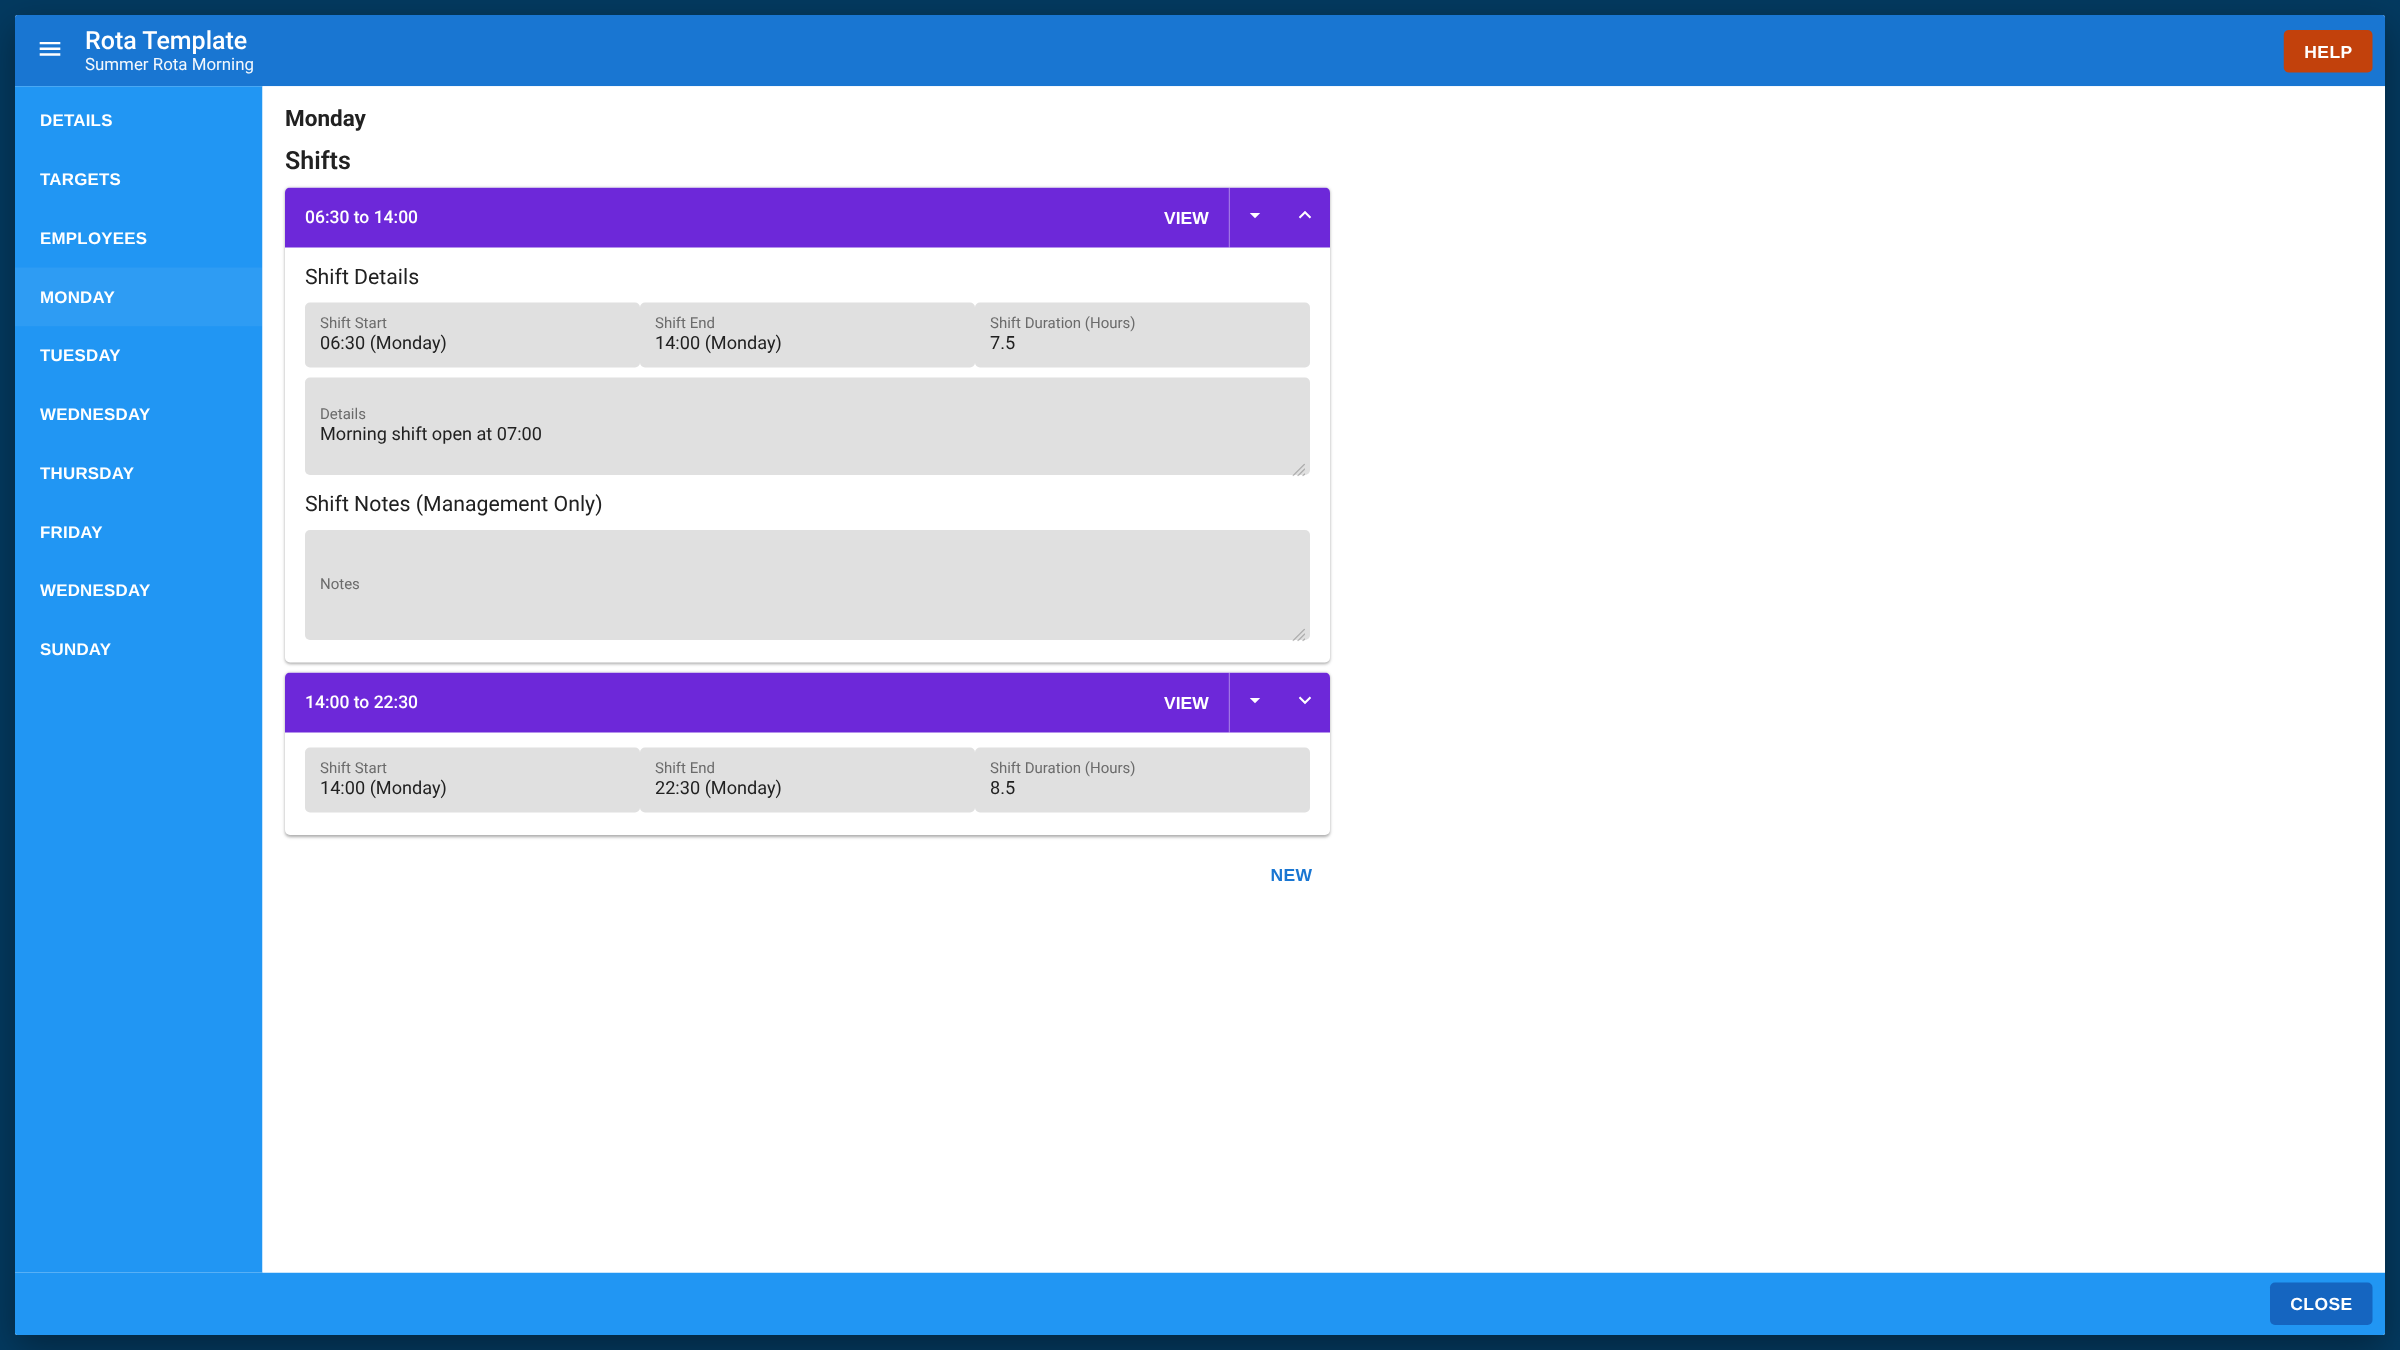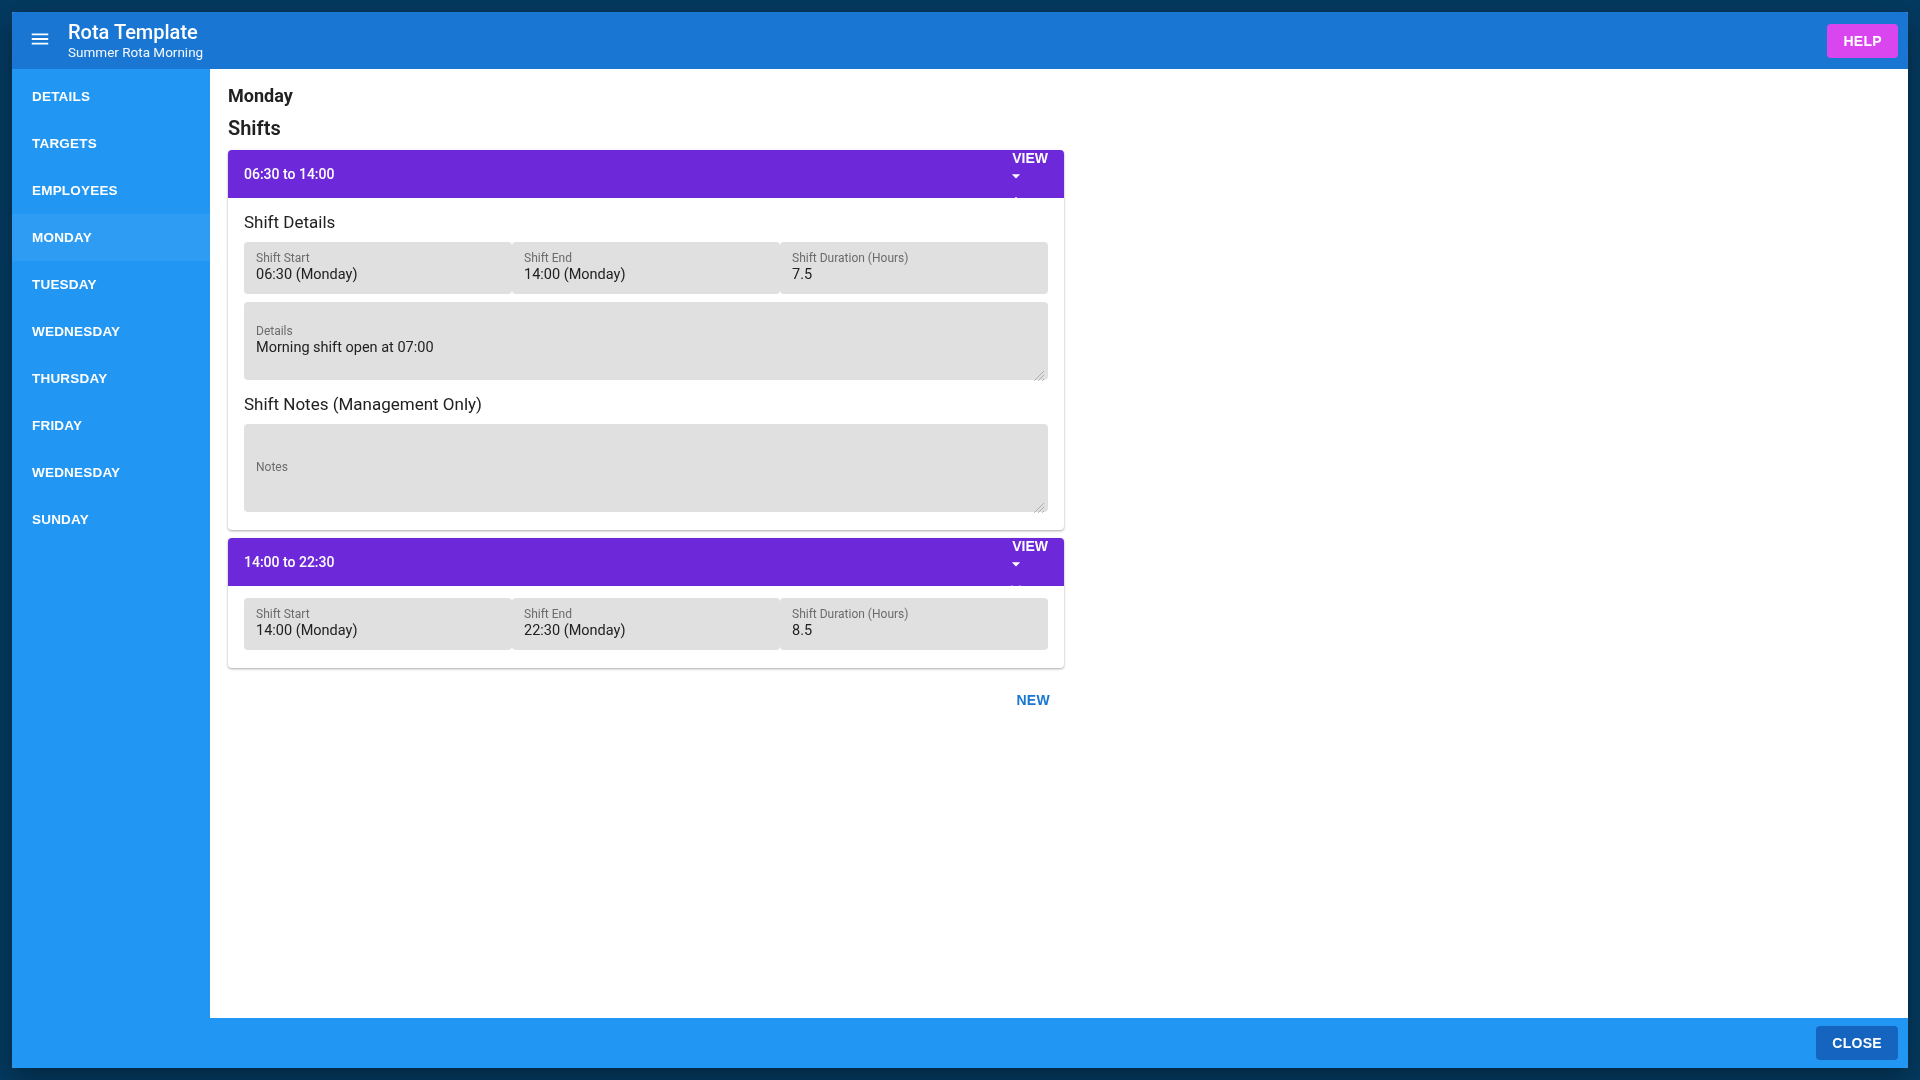--- a/index.html
+++ b/index.html
@@ -5,33 +5,33 @@
     * { box-sizing: border-box; margin: 0; padding: 0; }
     html, body { width: 1920px; height: 1080px; font-family: Roboto, "Helvetica Neue", Arial, sans-serif; overflow: hidden; background: #043a60; }
     .backdrop { position: absolute; inset: 0; background: #043a60; }
     .dialog { position: absolute; left: 12px; right: 12px; top: 12px; bottom: 12px; background: #fff; display: flex; flex-direction: column; border-radius: 2px; box-shadow: 0 10px 30px rgba(0,0,0,.35); overflow: hidden; }
     .titlebar { height: 57px; background: #1976d2; color: #fff; display: flex; align-items: center; padding: 0 10px 0 8px; flex: 0 0 auto; }
     .menu-btn { width: 40px; height: 40px; display: flex; align-items: center; justify-content: center; border-radius: 4px; cursor: pointer; }
     .menu-btn svg { fill: #fff; width: 22px; height: 22px; }
     .titles { margin-left: 8px; display: flex; flex-direction: column; line-height: 1.15; }
     .title { font-size: 20px; font-weight: 500; }
     .subtitle { font-size: 13.5px; font-weight: 400; opacity: .95; margin-top: 1px; }
-    .help-btn { margin-left: auto; background: #d946ef; color: #fff; border: none; font-weight: 600; font-size: 14px; letter-spacing: .3px; padding: 9px 16px; border-radius: 4px; cursor: pointer; }
+    .help-btn { margin-left: auto; background: #c2410c; color: #fff; border: none; font-weight: 600; font-size: 14px; letter-spacing: .3px; padding: 9px 16px; border-radius: 4px; cursor: pointer; }
     .body { flex: 1 1 auto; display: flex; min-height: 0; }
     .sidebar { width: 198px; background: #2196f3; color: #fff; display: flex; flex-direction: column; padding-top: 4px; }
     .side-item { text-align: left; background: transparent; border: none; color: #fff; font-weight: 600; font-size: 13.5px; letter-spacing: .2px; padding: 16px 20px; cursor: pointer; }
     .side-item.active { background: rgba(255,255,255,0.06); }
     .main { flex: 1 1 auto; background: #fff; overflow: auto; padding: 16px 18px 30px 18px; position: relative; }
     .page-heading { font-size: 18px; color: #212121; margin-bottom: 10px; }
     .section-sub { font-size: 20px; font-weight: 600; color: #212121; margin-bottom: 10px; }
     .shift-area { width: 836px; }
     .card { border-radius: 4px; box-shadow: 0 1px 3px rgba(0,0,0,.22), 0 1px 2px rgba(0,0,0,.14); margin-bottom: 8px; overflow: hidden; background:#fff; }
     .card-header { background: #6d28d9; color: #fff; height: 48px; display: flex; align-items: center; padding-left: 16px; }
     .card-header .range { font-size: 14px; font-weight: 500; }
-    .card-header .actions { margin-left: auto; display: flex; align-items: stretch; height: 100%; flex-direction: column; }
+    .card-header .actions { margin-left: auto; display: flex; align-items: stretch; height: 100%; }
     .hdr-btn { background: transparent; border: none; color: #fff; font-weight: 600; font-size: 14px; padding: 0 16px; cursor: pointer; display:flex; align-items:center; }
     .hdr-sep { width: 1px; background: rgba(255,255,255,.35); }
     .hdr-icon { width: 40px; display: flex; align-items: center; justify-content: center; cursor: pointer; }
     .hdr-icon svg { fill: #fff; width: 20px; height: 20px; }
     .card-body { padding: 14px 16px 18px 16px; }
     .card-body.compact { padding: 12px 16px 18px 16px; }
     .body-title { font-size: 17px; color: #212121; margin-bottom: 10px; }
     .field-row { display: flex; gap: 0; }
     .field { flex: 1 1 0; background: #e0e0e0; border-radius: 4px; padding: 6px 12px 8px 12px; min-height: 52px; display: flex; flex-direction: column; justify-content: center; }
     .field-label { font-size: 12px; color: #6b6b6b; margin-bottom: 1px; }

